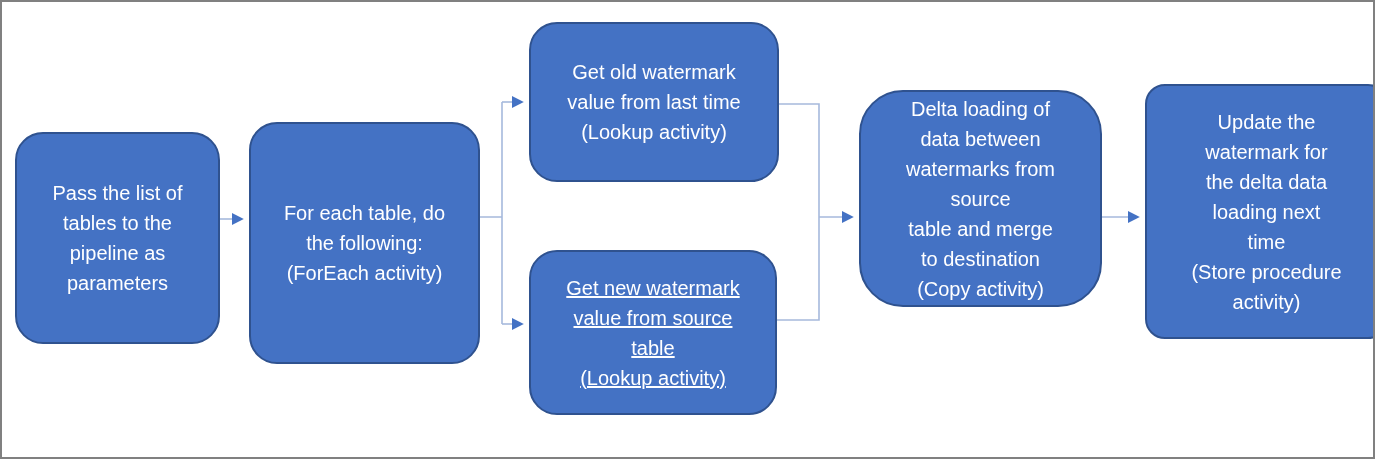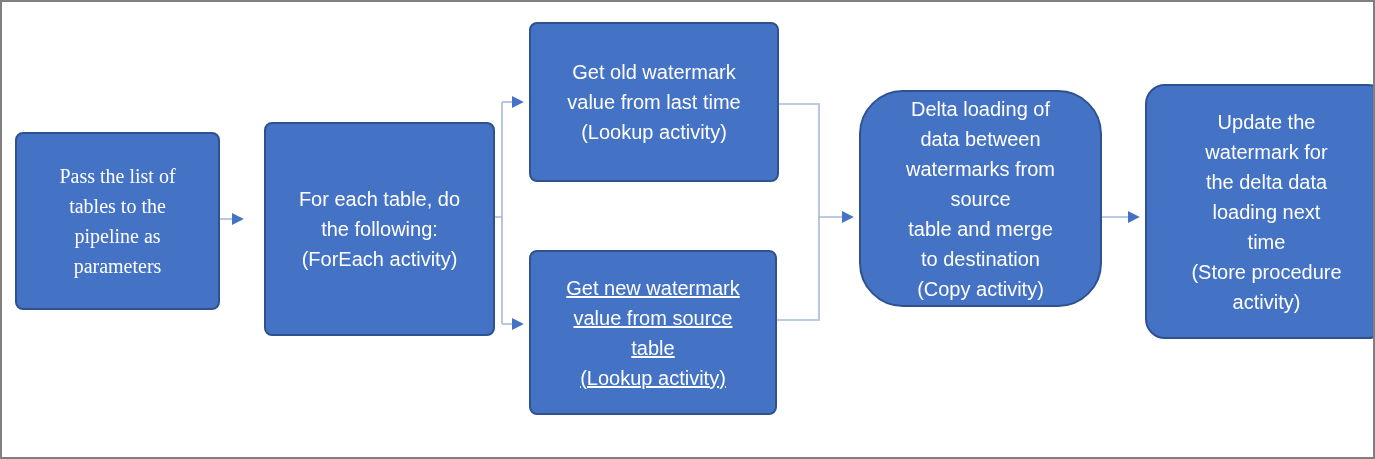--- a/index.html
+++ b/index.html
@@ -24,30 +24,30 @@
 
   .node {
     position: absolute;
     display: flex;
     align-items: center;
     justify-content: center;
     box-sizing: border-box;
     text-align: center;
     background: #4472C4;          
     border: 2px solid #2F528F;    
-    border-radius: 8px;
+    border-radius: 28px;
     color: #ffffff;
     font-size: 20px;
     line-height: 30px;
     white-space: pre-line;
     padding: 6px 8px;
   }
 
-  .node-pass     { left: 13px;   top: 130px; width: 205px; height: 178px; font-family: Liberation Serif, serif; }
-  .node-foreach  { left: 262px;  top: 120px; width: 231px; height: 214px; }
+  .node-pass     { left: 13px;   top: 130px; width: 205px; height: 212px; }
+  .node-foreach  { left: 247px;  top: 120px; width: 231px; height: 242px; }
   .node-old-wm   { left: 527px;  top: 20px;  width: 250px; height: 160px; }
   .node-new-wm   { left: 527px;  top: 248px; width: 248px; height: 165px; text-decoration: underline; }
   .node-delta    { left: 857px;  top: 88px;  width: 243px; height: 217px; border-radius: 44px; }
   .node-update   { left: 1143px; top: 82px;  width: 243px; height: 255px; border-radius: 20px; }
 </style>
 </head>
 <body>
 
 <div class="frame">
 

